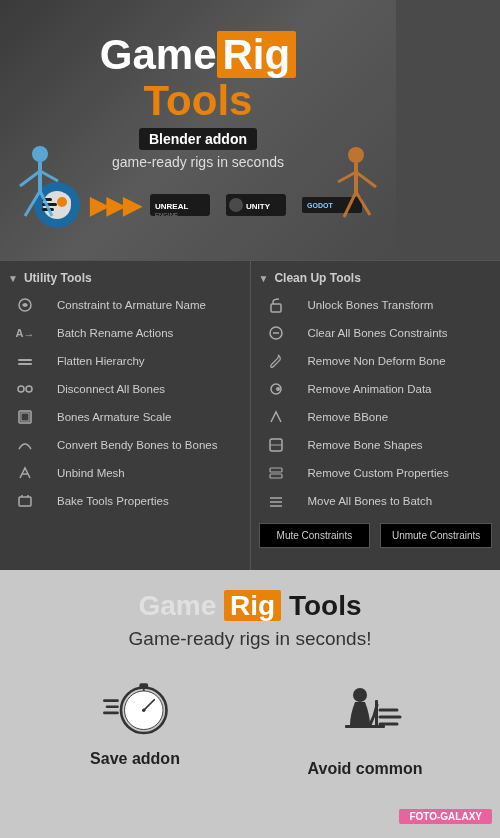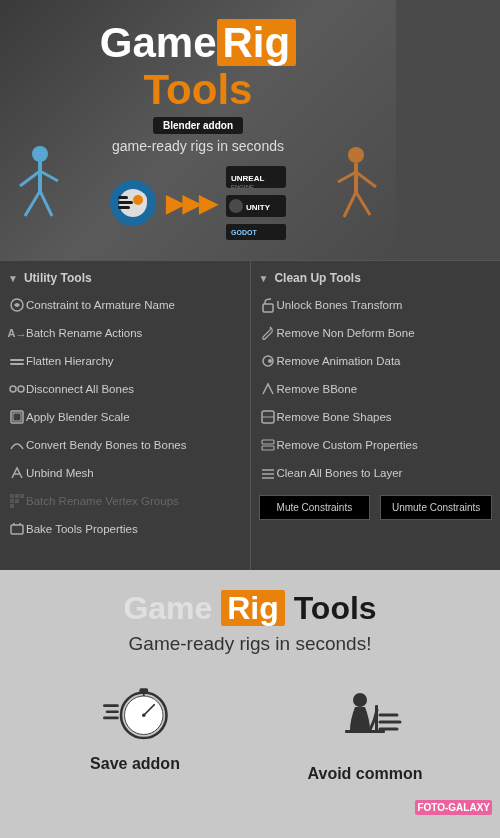--- a/index.html
+++ b/index.html
@@ -36,21 +36,21 @@
     .banner-title .orange-box {
       background: #e8820a;
       color: #ffffff;
       padding: 0 6px;
       border-radius: 2px;
     }
 
     .blender-addon-badge {
       background: #1a1a1a;
       color: #ffffff;
-      font-size: 10px;
+      font-size: 14px;
       font-weight: bold;
       padding: 3px 10px;
       border-radius: 3px;
       margin: 4px 0;
     }
 
     .banner-subtitle {
       color: #dddddd;
       font-size: 14px;
       margin-bottom: 8px;
@@ -65,22 +65,21 @@
 
     .arrow-logo {
       color: #e8820a;
       font-size: 28px;
       font-weight: 900;
       letter-spacing: -4px;
     }
 
     .engine-logos {
       display: flex;
-      flex-direction: column;
-      gap: 7px;
+      gap: 16px;
       align-items: center;
       text-align: center;
     }
 
     
     .char-left {
       position: absolute;
       left: 10px;
       bottom: 20px;
       color: #60aadd;
@@ -125,22 +124,22 @@
     }
 
     .triangle-icon {
       color: #aaaaaa;
       font-size: 10px;
     }
 
     .tool-item {
       display: flex;
       align-items: center;
-      gap: 0;
-      padding: 5px 8px;
+      gap: 23px;
+      padding: 5px 16px;
       color: #cccccc;
       font-size: 11.5px;
       cursor: pointer;
     }
 
     .tool-item.disabled {
       color: #666666;
     }
 
     .tool-icon {
@@ -176,21 +175,21 @@
       width: 500px;
       min-height: 270px;
       display: flex;
       flex-direction: column;
       align-items: center;
       padding: 20px 20px 10px;
       position: relative;
     }
 
     .promo-title {
-      font-size: 32px;
+      font-size: 28px;
       font-weight: 900;
       text-align: right;
       margin-bottom: 6px;
     }
 
     .promo-title .white { color: #ffffff; }
     .promo-title .orange { color: #e8820a; }
     .promo-title .dark { color: #1a1a1a; }
 
     .promo-subtitle {
@@ -223,27 +222,27 @@
 
     
     .stopwatch-svg {
       width: 70px;
       height: 70px;
     }
 
     
     .watermark {
       position: absolute;
-      bottom: 25px;
+      bottom: 16px;
       right: 8px;
       background: rgba(240, 80, 150, 0.85);
       color: white;
       font-size: 10px;
       font-weight: bold;
-      padding: 2px 2px;
+      padding: 2px 10px;
       border-radius: 2px;
     }
 
     
     .blender-circle {
       width: 46px;
       height: 46px;
     }
   </style>
 </head>
@@ -359,21 +358,21 @@
       <span>Disconnect All Bones</span>
     </div>
 
     <div class="tool-item">
       <span class="tool-icon">
         <svg width="16" height="16" viewBox="0 0 16 16">
             <rect x="2" y="2" width="12" height="12" fill="none" stroke="#aaa" stroke-width="1.5" rx="1"></rect>
             <rect x="4" y="4" width="8" height="8" fill="none" stroke="#aaa" stroke-width="1"></rect>
           </svg>
       </span>
-      <span>Apply Blender Scale</span>
+      <span>Bones Armature Scale</span>
     </div>
 
     <div class="tool-item">
       <span class="tool-icon">
         <svg width="16" height="16" viewBox="0 0 16 16">
             <path d="M2 12 Q8 2 14 12" fill="none" stroke="#aaa" stroke-width="1.5"></path>
           </svg>
       </span>
       <span>Convert Bendy Bones to Bones</span>
     </div>
@@ -381,33 +380,20 @@
     <div class="tool-item">
       <span class="tool-icon">
         <svg width="16" height="16" viewBox="0 0 16 16">
             <path d="M3 13 L8 3 L13 13" fill="none" stroke="#aaa" stroke-width="1.5"></path>
             <line x1="5" y1="9" x2="11" y2="9" stroke="#aaa" stroke-width="1.5"></line>
           </svg>
       </span>
       <span>Unbind Mesh</span>
     </div>
 
-    <div class="tool-item disabled">
-      <span class="tool-icon">
-        <svg width="16" height="16" viewBox="0 0 16 16">
-            <rect x="1" y="1" width="4" height="4" fill="#555"></rect>
-            <rect x="1" y="6" width="4" height="4" fill="#555"></rect>
-            <rect x="1" y="11" width="4" height="4" fill="#555"></rect>
-            <rect x="6" y="1" width="4" height="4" fill="#555"></rect>
-            <rect x="6" y="6" width="4" height="4" fill="#555"></rect>
-            <rect x="11" y="1" width="4" height="4" fill="#555"></rect>
-          </svg>
-      </span>
-      <span>Batch Rename Vertex Groups</span>
-    </div>
 
     <div class="tool-item">
       <span class="tool-icon">
         <svg width="16" height="16" viewBox="0 0 16 16">
             <rect x="2" y="4" width="12" height="9" rx="1" fill="none" stroke="#aaa" stroke-width="1.5"></rect>
             <line x1="5" y1="4" x2="5" y2="2" stroke="#aaa" stroke-width="1.5"></line>
             <line x1="11" y1="4" x2="11" y2="2" stroke="#aaa" stroke-width="1.5"></line>
           </svg>
       </span>
       <span>Bake Tools Properties</span>
@@ -423,20 +409,29 @@
     <div class="tool-item">
       <span class="tool-icon">
         <svg width="16" height="16" viewBox="0 0 16 16">
             <rect x="3" y="7" width="10" height="8" rx="1" fill="none" stroke="#aaa" stroke-width="1.5"></rect>
             <path d="M5 7 V5 Q5 2 11 2" fill="none" stroke="#aaa" stroke-width="1.5"></path>
           </svg>
       </span>
       <span>Unlock Bones Transform</span>
     </div>
 
+    <div class="tool-item">
+      <span class="tool-icon">
+        <svg width="16" height="16" viewBox="0 0 16 16">
+            <circle cx="8" cy="8" r="6" fill="none" stroke="#aaa" stroke-width="1.5"></circle>
+            <line x1="5" y1="8" x2="11" y2="8" stroke="#aaa" stroke-width="1.5"></line>
+          </svg>
+      </span>
+      <span>Clear All Bones Constraints</span>
+    </div>
 
     <div class="tool-item">
       <span class="tool-icon">
         <svg width="16" height="16" viewBox="0 0 16 16">
             <path d="M10 2 Q13 4 12 7 L6 13 Q4 15 3 14 Q2 13 4 11 L10 5 Q11 3 10 2Z" fill="none" stroke="#aaa" stroke-width="1.2"></path>
           </svg>
       </span>
       <span>Remove Non Deform Bone</span>
     </div>
 
@@ -480,21 +475,21 @@
     </div>
 
     <div class="tool-item">
       <span class="tool-icon">
         <svg width="16" height="16" viewBox="0 0 16 16">
             <line x1="2" y1="5" x2="14" y2="5" stroke="#aaa" stroke-width="1.5"></line>
             <line x1="2" y1="9" x2="14" y2="9" stroke="#aaa" stroke-width="1.5"></line>
             <line x1="2" y1="13" x2="14" y2="13" stroke="#aaa" stroke-width="1.5"></line>
           </svg>
       </span>
-      <span>Clean All Bones to Layer</span>
+      <span>Move All Bones to Batch</span>
     </div>
 
     <div style="display:flex; gap:2px; padding:4px 4px 2px;">
       <button class="action-btn" style="font-size:10px;">Mute Constraints</button>
       <button class="action-btn" style="font-size:10px;">Unmute Constraints</button>
     </div>
   </div>
 </div>
 
 <div class="promo-section">

